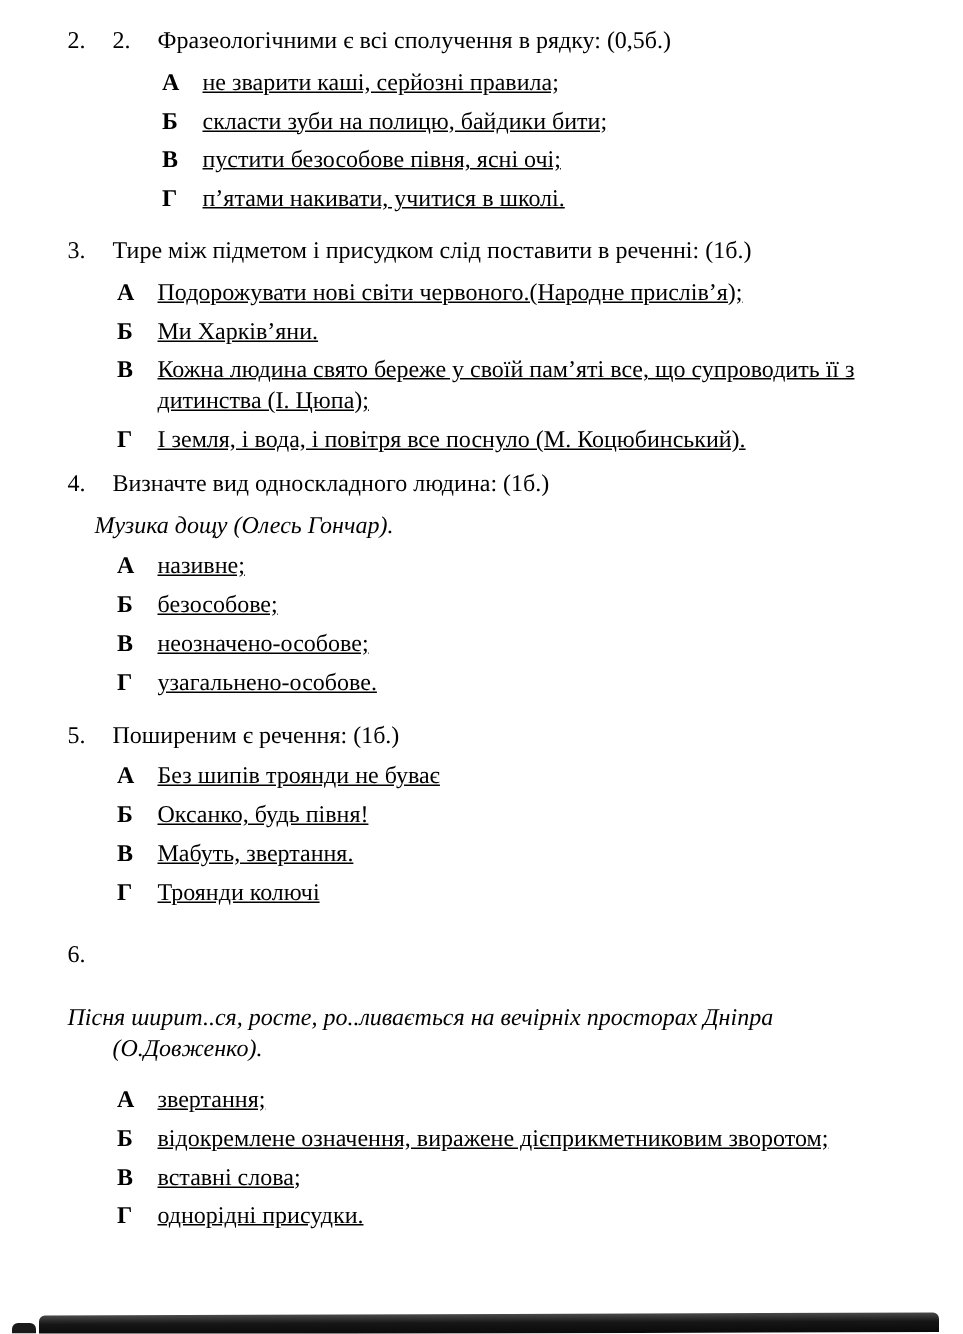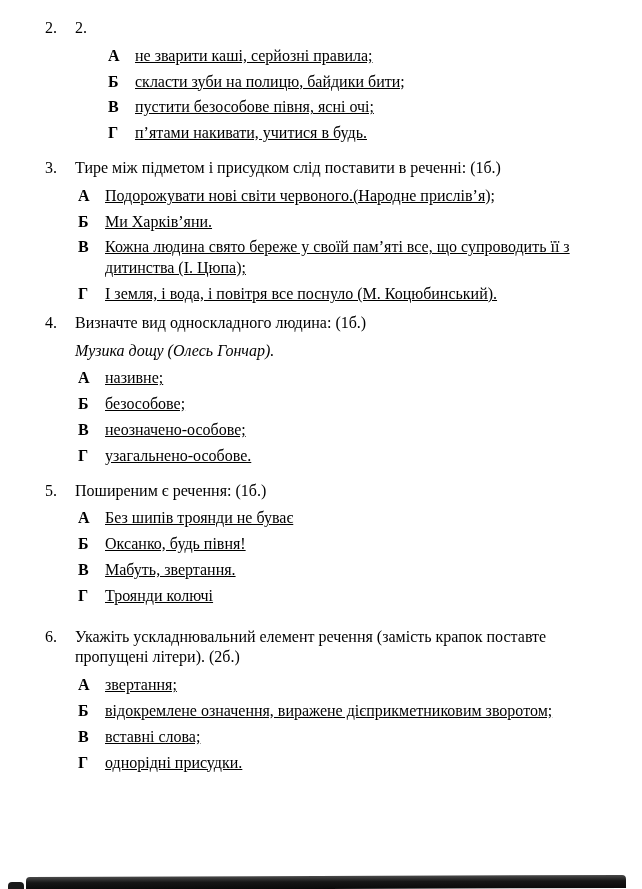--- a/index.html
+++ b/index.html
@@ -17,21 +17,21 @@
   .page { padding: 18px 28px 0 45px; }
   .question { margin-bottom: 14px; }
   .q-head { display: flex; line-height: 1.3; margin-bottom: 7px; }
   .q-num  { flex: 0 0 30px; }
   .q-text { flex: 1; }
   .options { margin-left: 33px; }
   .option { display: flex; line-height: 1.3; margin-bottom: 5px; }
   .opt-letter { flex: 0 0 27px; font-weight: bold; }
   .opt-text   { flex: 1; text-decoration: underline; }
   .quote { font-style: italic; line-height: 1.3; }
-  .quote-indent { margin-left: 30px; margin-bottom: 7px; }
+  .quote-indent { margin-left: 18px; margin-bottom: 7px; }
   .quote-outer {
     padding-left: 30px;
     text-indent: -30px;
     margin: 22px 0 13px 0;
     max-width: 545px;
   }
   .mb-tight { margin-bottom: 8px; }
   .mb-wide  { margin-bottom: 20px; }
   .bottom-strip {
     position: absolute;
@@ -55,37 +55,38 @@
 </style>
 </head>
 <body>
 
 <div class="page">
 
   <section class="question">
     <div class="q-head">
       <span class="q-num">2.</span>
       <span class="q-num">2.</span>
+      <span class="q-text">Фразеологічними є всі сполучення в рядку: (0,5б.)</span>
     </div>
     <div class="options" style="margin-left:63px">
       <div class="option">
         <span class="opt-letter">А</span>
         <span class="opt-text">не зварити каші, серйозні правила;</span>
       </div>
       <div class="option">
         <span class="opt-letter">Б</span>
         <span class="opt-text">скласти зуби на полицю, байдики бити;</span>
       </div>
       <div class="option">
         <span class="opt-letter">В</span>
         <span class="opt-text">пустити безособове півня, ясні очі;</span>
       </div>
       <div class="option">
         <span class="opt-letter">Г</span>
-        <span class="opt-text">п’ятами накивати, учитися в будь.</span>
+        <span class="opt-text">п’ятами накивати, учитися в школі.</span>
       </div>
     </div>
   </section>
 
   <section class="question mb-tight">
     <div class="q-head">
       <span class="q-num">3.</span>
       <span class="q-text">Тире між підметом і присудком слід поставити в реченні: (1б.)</span>
     </div>
     <div class="options">
@@ -155,22 +156,22 @@
       <div class="option">
         <span class="opt-letter">Г</span>
         <span class="opt-text">Троянди колючі</span>
       </div>
     </div>
   </section>
 
   <section class="question">
     <div class="q-head">
       <span class="q-num">6.</span>
-      <span class="q-text" style="max-width:505px">Укажіть ускладнювальний елемент речення (замість крапок поставте пропущені літери). (2б.)</span>
     </div>
+    <div class="quote quote-outer">Пісня ширит..ся, росте, ро..ливається на вечірніх просторах Дніпра (О.Довженко).</div>
     <div class="options">
       <div class="option">
         <span class="opt-letter">А</span>
         <span class="opt-text">звертання;</span>
       </div>
       <div class="option">
         <span class="opt-letter">Б</span>
         <span class="opt-text">відокремлене означення, виражене дієприкметниковим зворотом;</span>
       </div>
       <div class="option">

